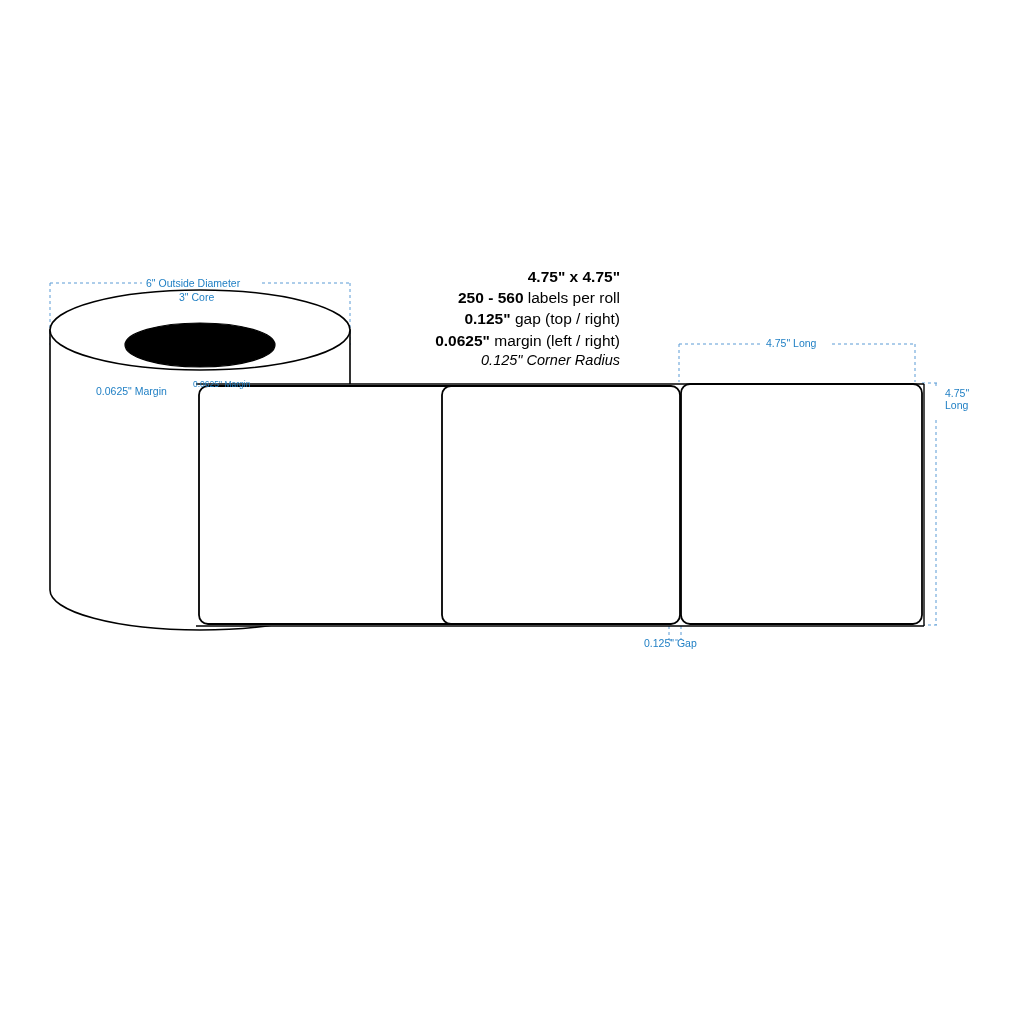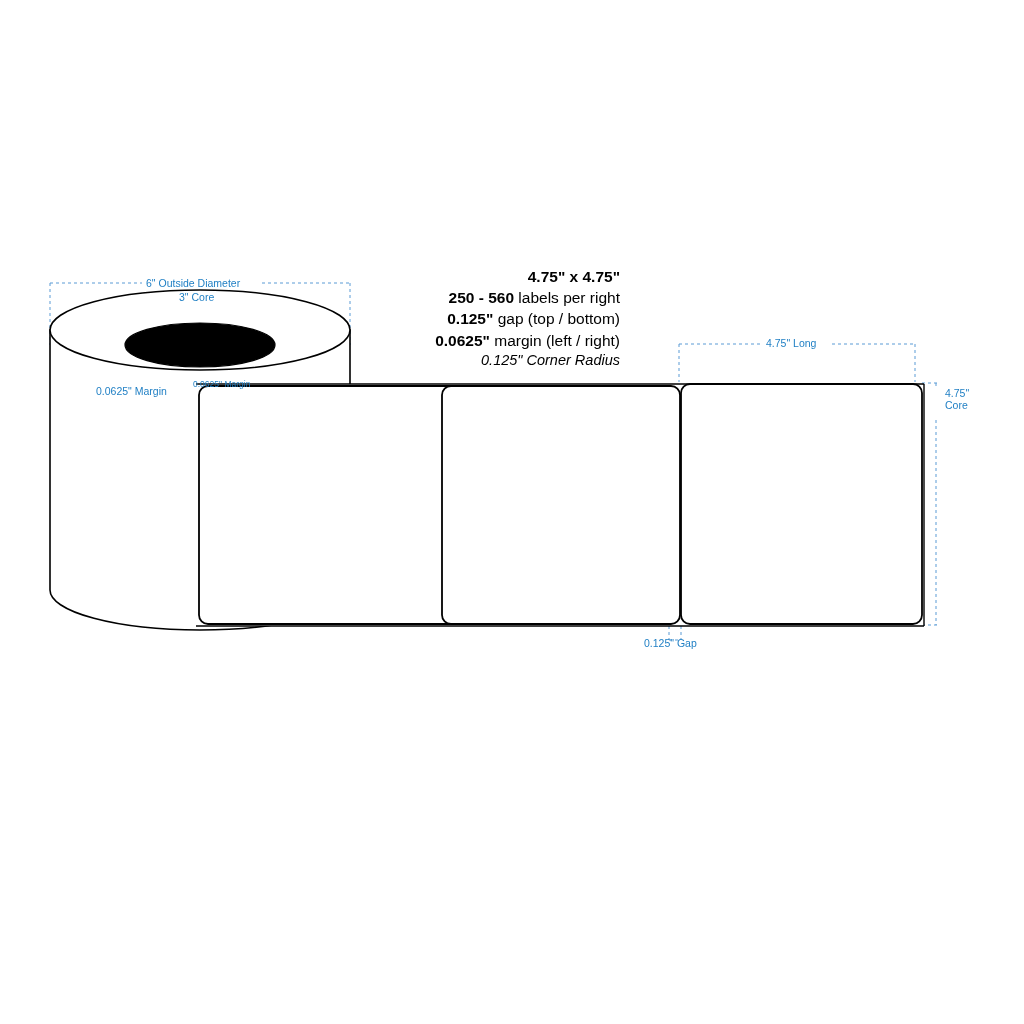--- a/index.html
+++ b/index.html
@@ -127,35 +127,35 @@
       <path d="M924 384 L924 626" stroke="#000000" stroke-width="1.4" fill="none"></path>
     </g>
 
   </svg>
 
   <div class="spec-block">
     <div class="spec-line">
       <span>4.75" x 4.75"</span><span class="reg"></span>
     </div>
     <div class="spec-line">
-      <span>250 - 560</span><span class="reg"> labels per right</span>
+      <span>250 - 560</span><span class="reg"> labels per roll</span>
     </div>
     <div class="spec-line">
-      <span>0.125"</span><span class="reg"> gap (top / bottom)</span>
+      <span>0.125"</span><span class="reg"> gap (top / right)</span>
     </div>
     <div class="spec-line">
       <span>0.0625"</span><span class="reg"> margin (left / right)</span>
     </div>
     <div class="spec-line italic">0.125" Corner Radius</div>
   </div>
 
   <div class="dim-label" id="lbl-outside-diameter">6" Outside Diameter</div>
   <div class="dim-label" id="lbl-core">3" Core</div>
   <div class="dim-label" id="lbl-left-margin">0.0625" Margin</div>
   <div class="dim-label" id="lbl-right-margin">0.0625" Margin</div>
   <div class="dim-label" id="lbl-long">4.75" Long</div>
   <div class="dim-label" id="lbl-wide">
     <span>4.75"</span><br>
-    <span>Core</span>
+    <span>Long</span>
   </div>
   <div class="dim-label" id="lbl-gap">0.125" Gap</div>
 
 </div>
 
 </body></html>

